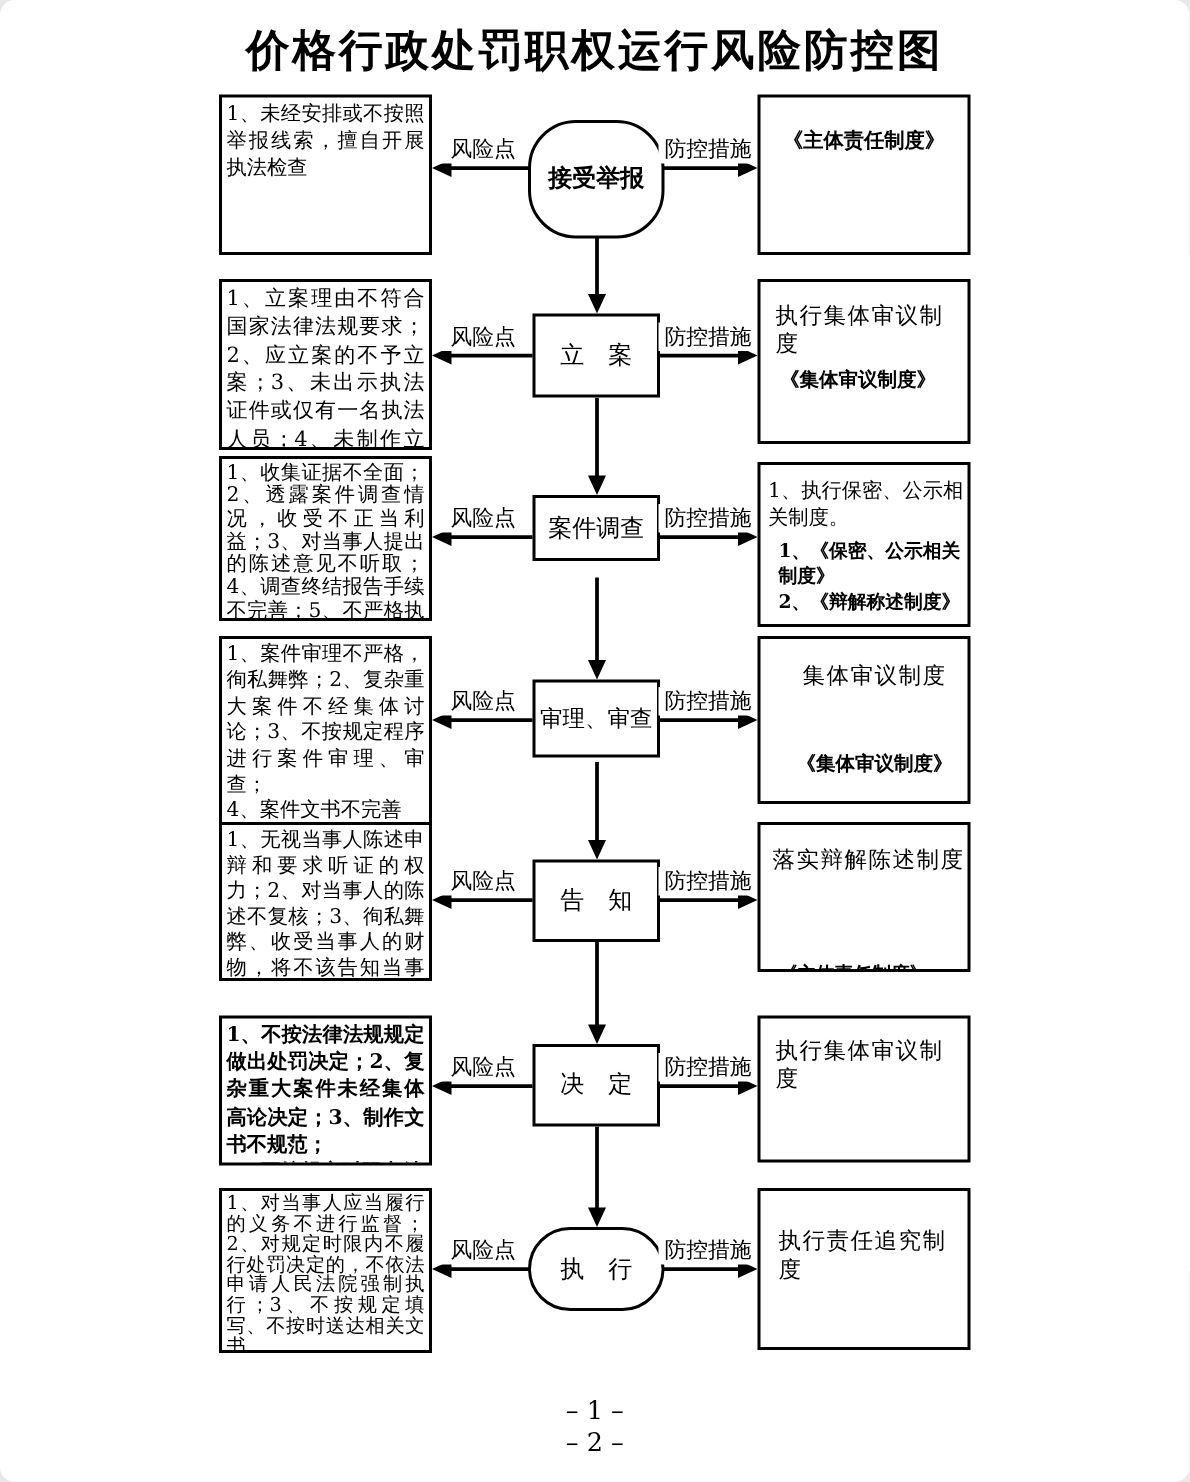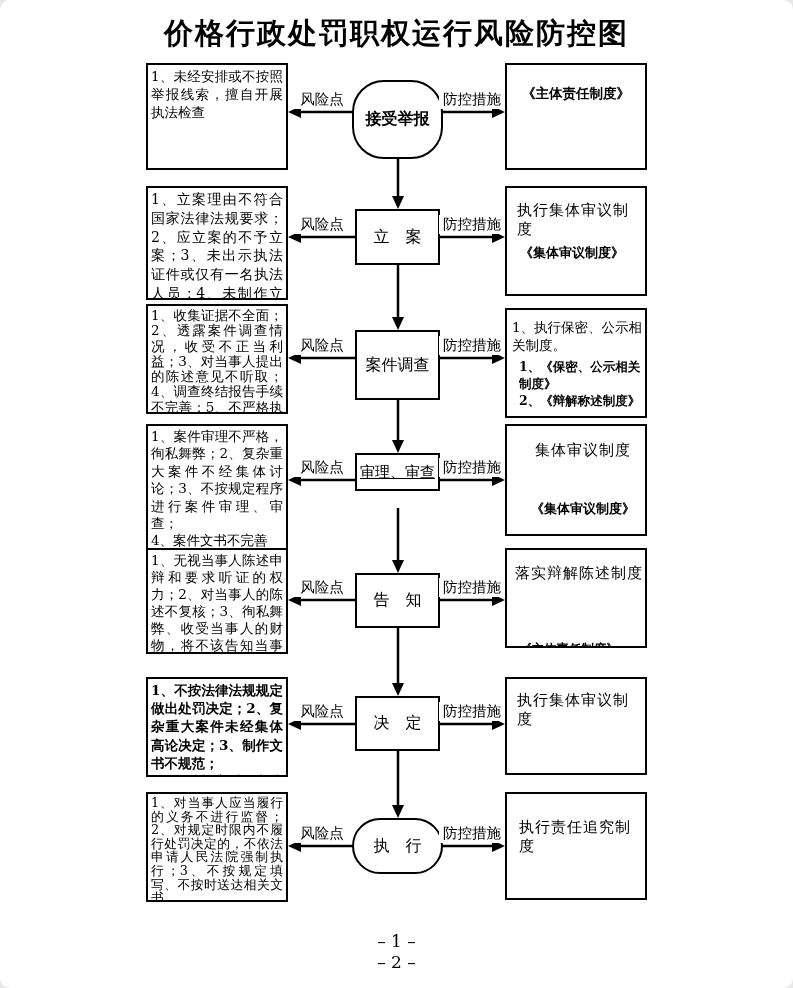--- a/index.html
+++ b/index.html
@@ -47,21 +47,21 @@
   .lb3{top:304px;height:110px;line-height:15.3px;}
   .lb4{top:424px;height:136px;line-height:17.4px;}
   .lb5{top:548px;height:106px;line-height:17px;}
   .lb6{top:677px;height:100px;line-height:18.2px;font-weight:bold;}
   .lb7{top:792px;height:110px;line-height:13.6px;font-size:12.8px;}
   .rb1{top:63px;height:107px;}  .rb2{top:186px;height:110px;}
   .rb3{top:308px;height:110px;} .rb4{top:424px;height:112px;padding-left:16px;}
   .rb5{top:548px;height:100px;} .rb6{top:677px;height:98px;}
   .rb7{top:792px;height:108px;}
   .sh1{top:80px;height:79px;font-weight:bold;}   .sh2{top:209px;height:56px;}
-  .sh3{top:330px;height:70px;}  .sh4{top:453px;height:38px;font-size:15px;text-decoration:underline;}
+  .sh3{top:330px;height:44px;}  .sh4{top:453px;height:52px;font-size:15px;}
   .sh5{top:573px;height:55px;}  .sh6{top:696px;height:55px;}
   .sh7{top:818px;height:56px;border-radius:28px;}
 </style>
 </head>
 <body>
 
 <div class="page">
 
   <div class="title">价格行政处罚职权运行风险防控图</div>
 

